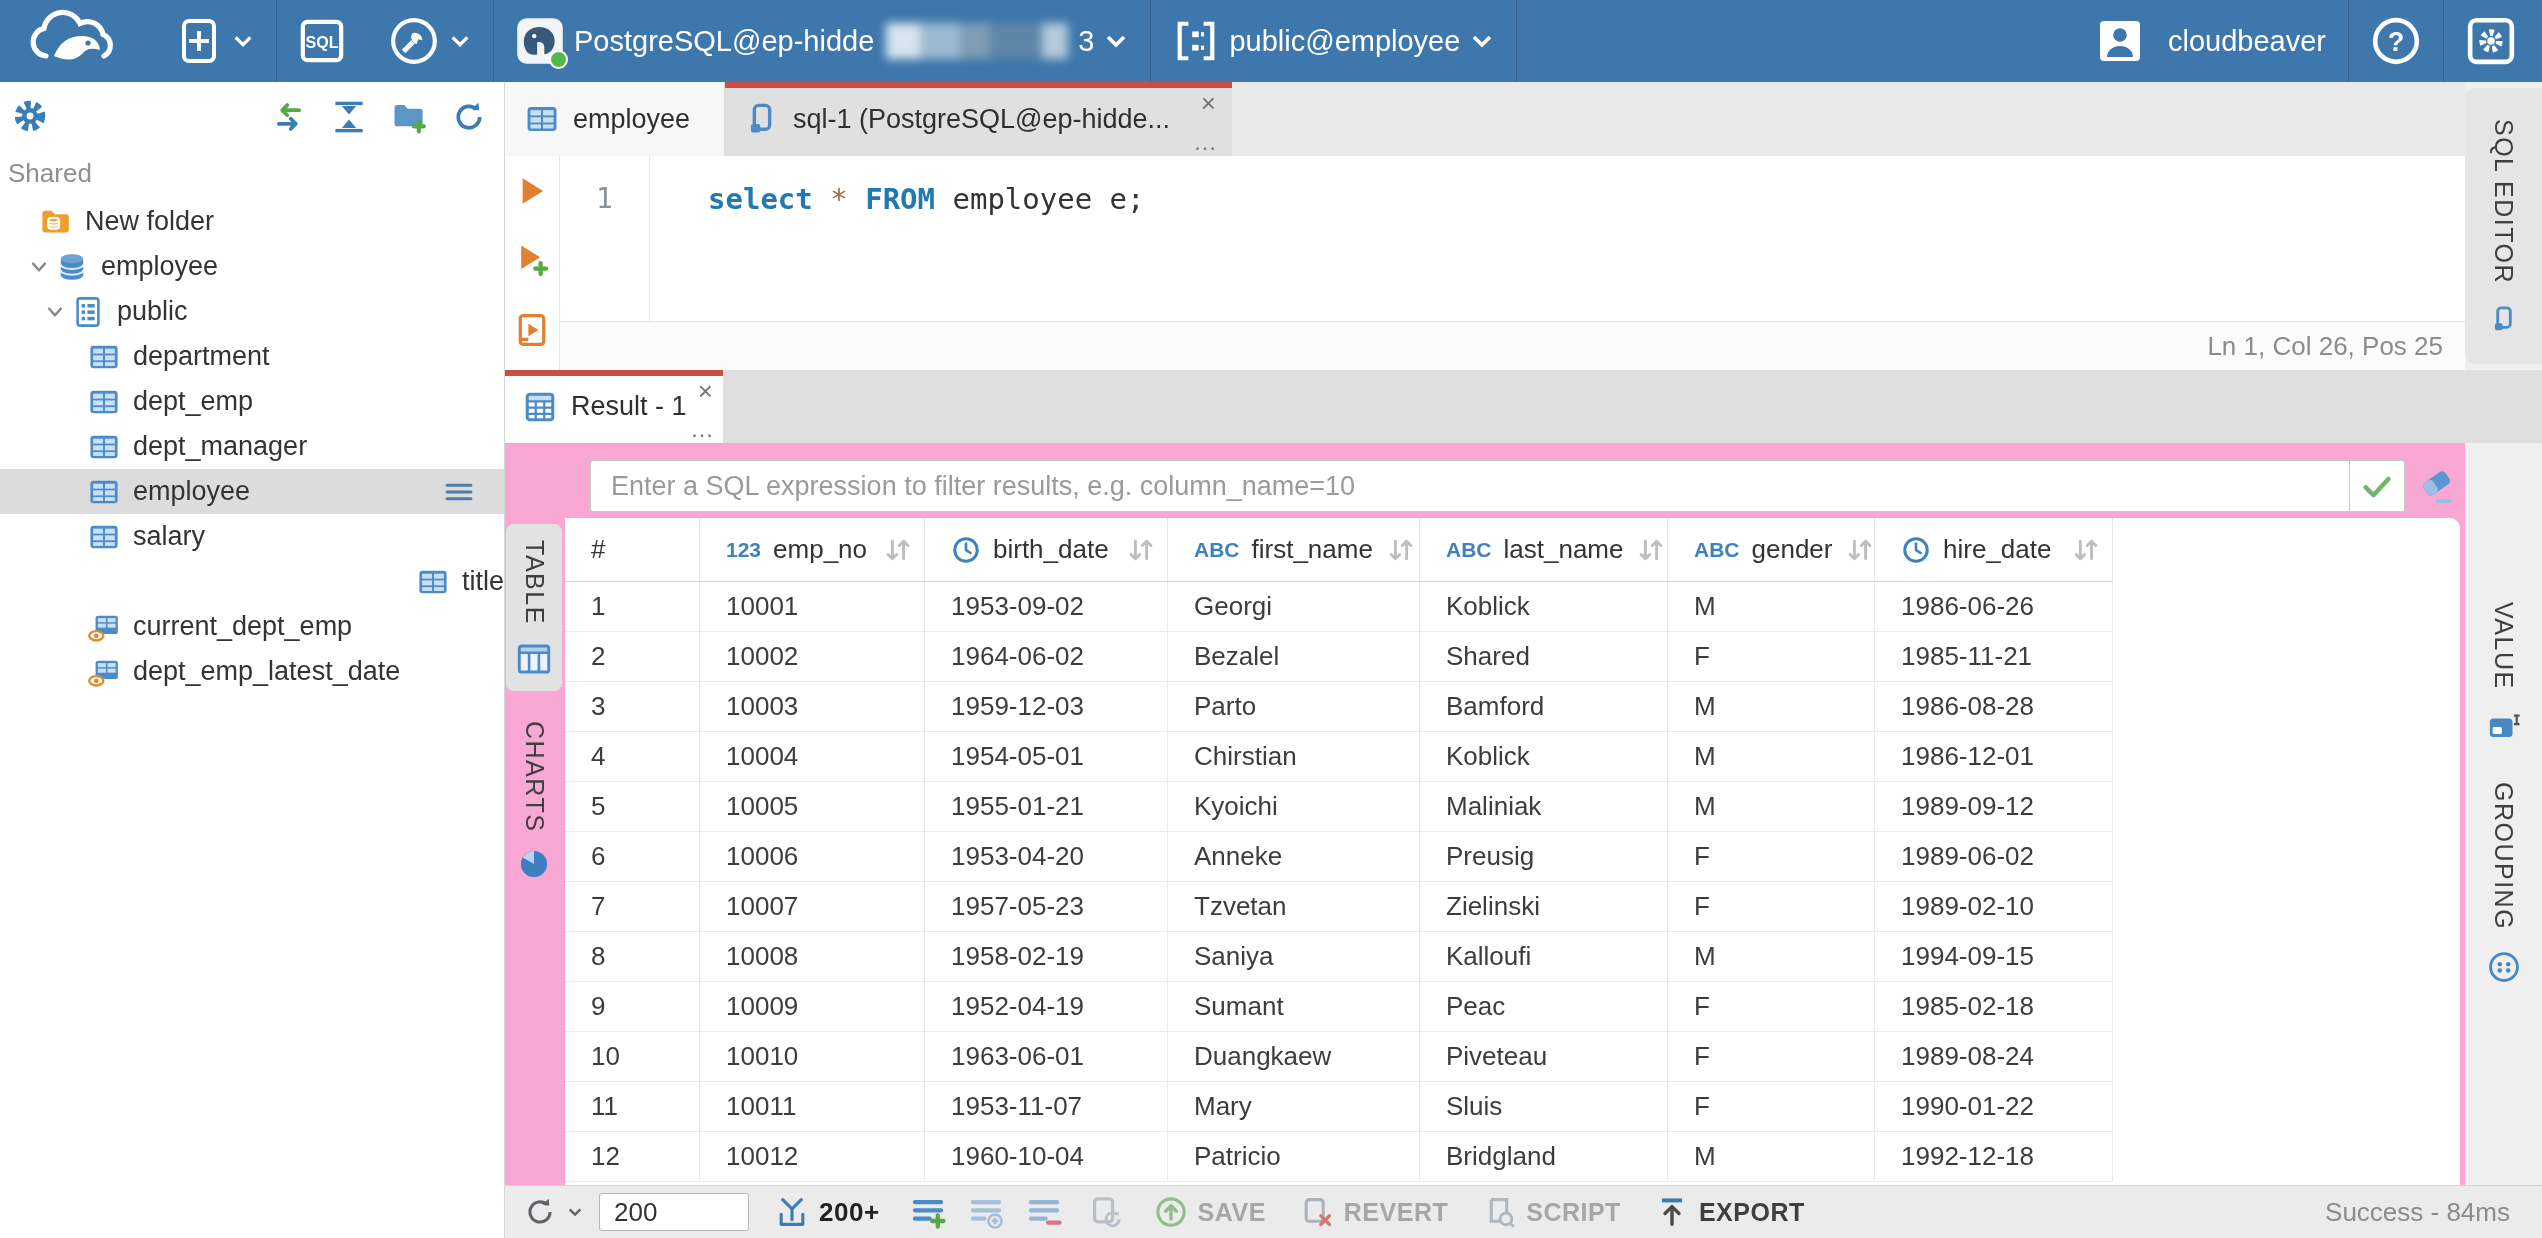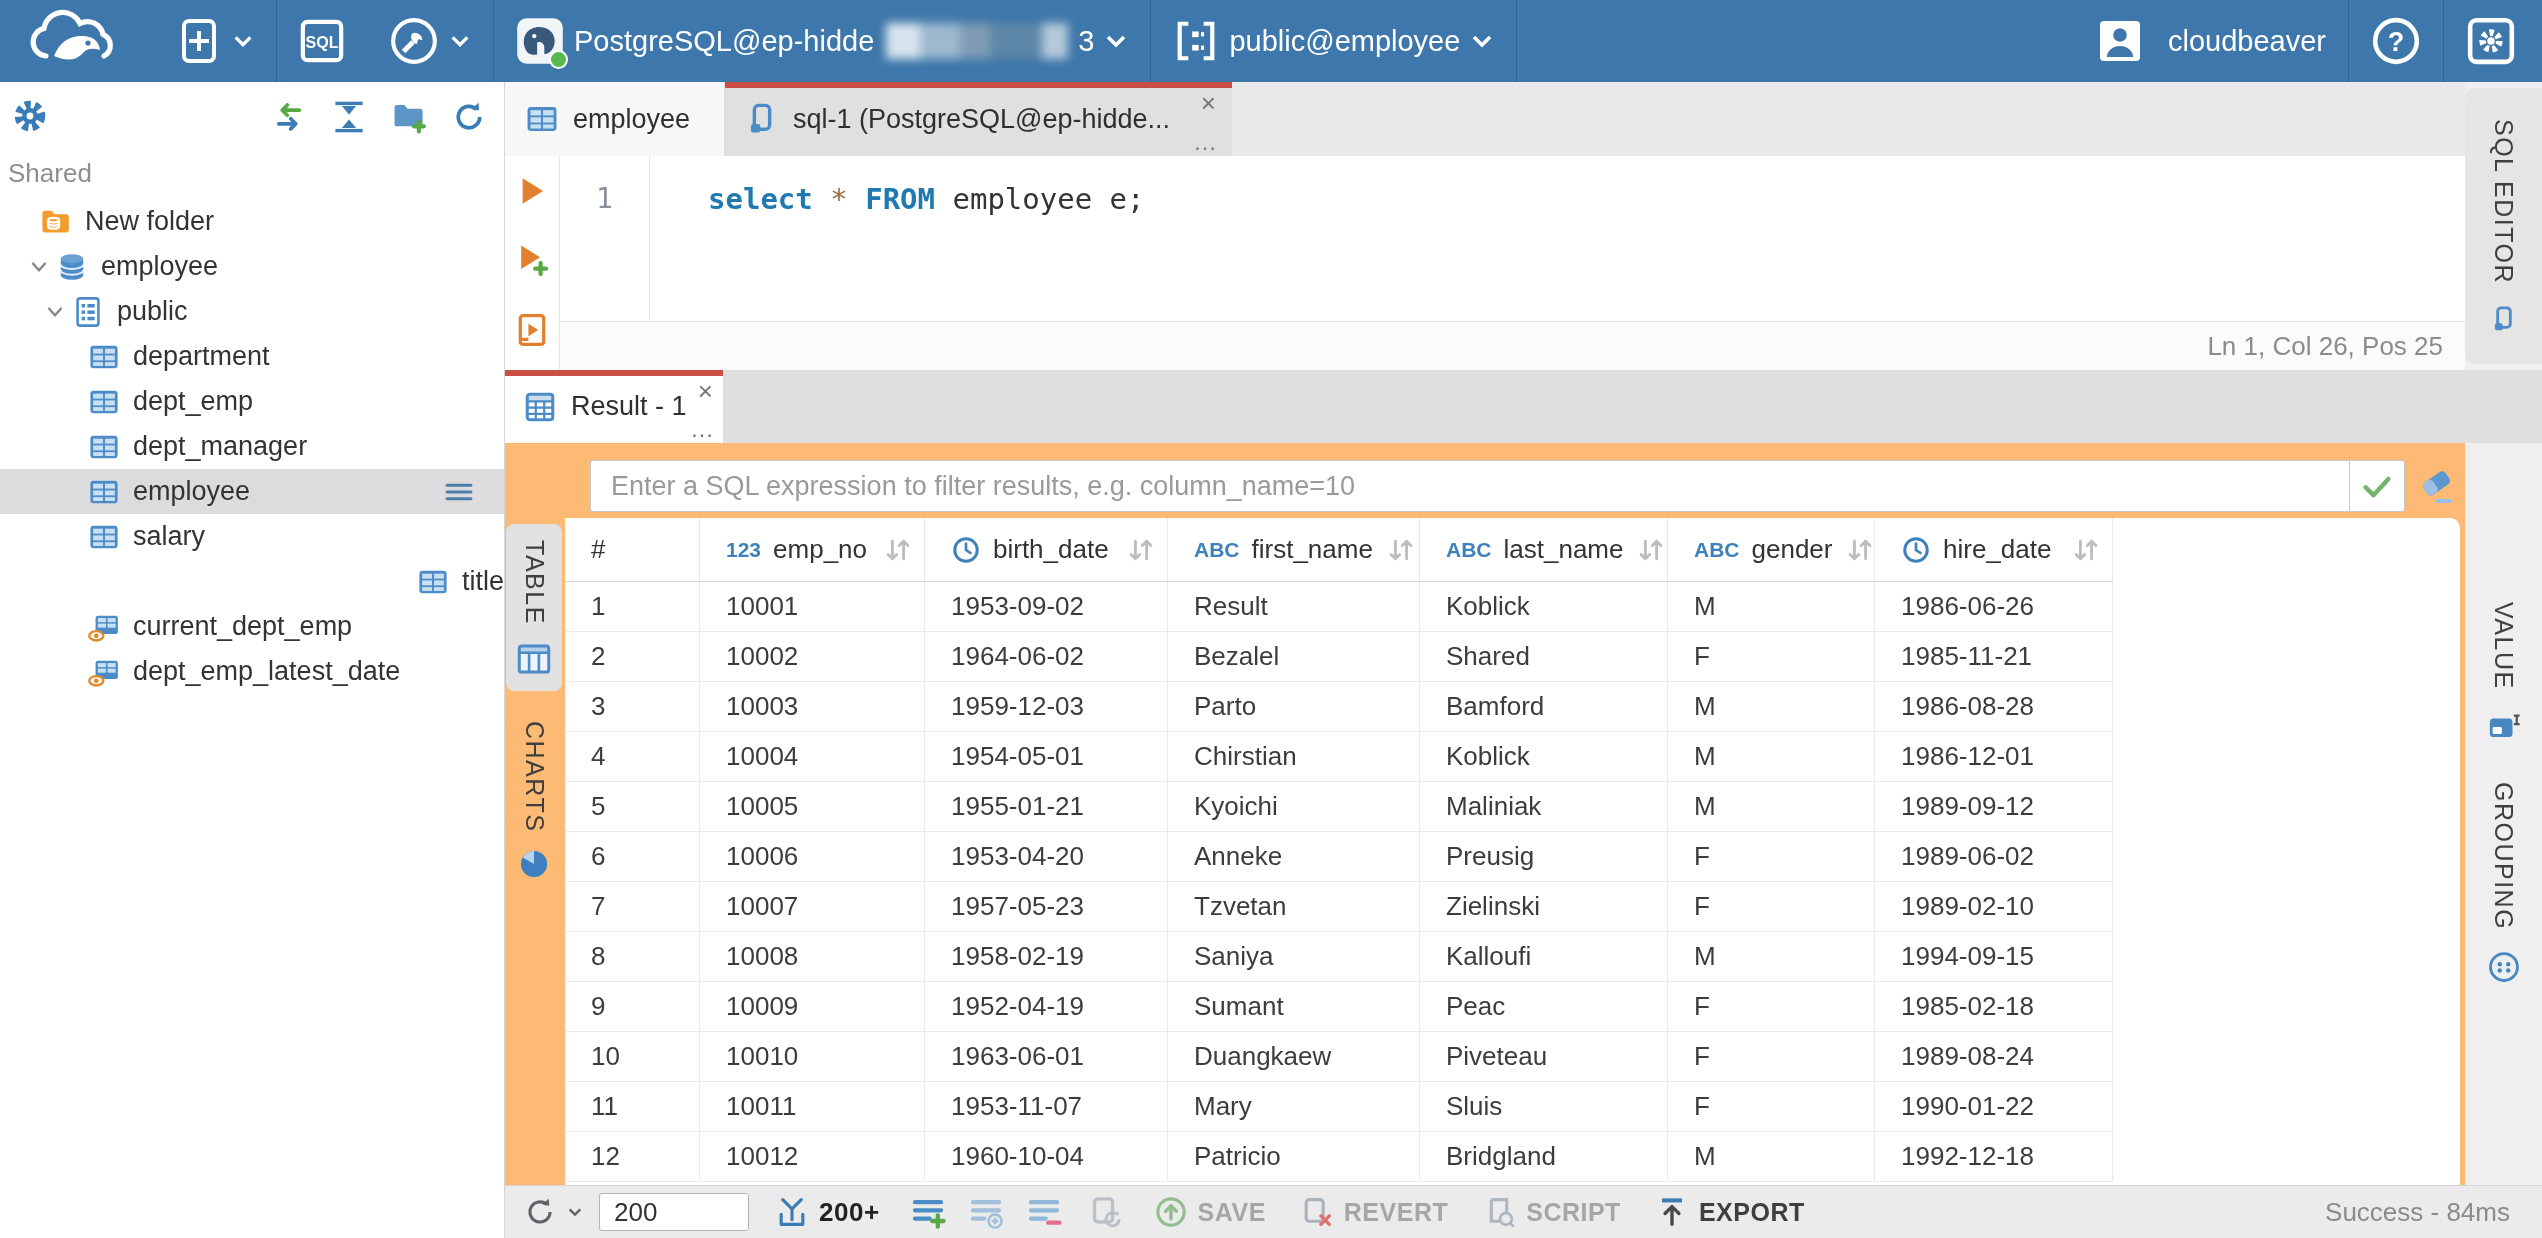--- a/index.html
+++ b/index.html
@@ -1,16 +1,16 @@
 <!DOCTYPE html>
 <html><head>
 <meta charset="utf-8">
 <style>
   html,body{margin:0;padding:0;background:#cfcfcf;}
-  .app{position:relative;width:2542px;height:1238px;background:#fdba74;
+  .app{position:relative;width:2542px;height:1238px;background:#f9a8d4;
        font-family:"Liberation Sans",sans-serif;overflow:hidden;color:#333;}
   .ic{display:inline-flex;align-items:center;justify-content:center;}
   .ic svg{display:block;}
 
   
   .topbar{position:absolute;left:0;top:0;width:2542px;height:82px;background:#3e77ab;
           display:flex;align-items:center;color:#fff;font-size:29px;}
   .tb-divider{width:1px;height:82px;background:rgba(0,0,0,0.16);flex:none;}
   .tb-btn{display:flex;align-items:center;gap:10px;padding:0 22px;height:82px;cursor:pointer;flex:none;}
   .logo-wrap{padding:0 26px;}
@@ -677,21 +677,21 @@
                 </g>
               </svg>
             </span>
           </div>
         </div>
       <div>
           <div class="g-row">
             <div class="g-cell" style="width: 135px;">1</div>
             <div class="g-cell" style="width: 225px;">10001</div>
             <div class="g-cell" style="width: 243px;">1953-09-02</div>
-            <div class="g-cell" style="width: 252px;">Result</div>
+            <div class="g-cell" style="width: 252px;">Georgi</div>
             <div class="g-cell" style="width: 248px;">Koblick</div>
             <div class="g-cell" style="width: 207px;">M</div>
             <div class="g-cell" style="width: 238px;">1986-06-26</div>
           </div>
           <div class="g-row">
             <div class="g-cell" style="width: 135px;">2</div>
             <div class="g-cell" style="width: 225px;">10002</div>
             <div class="g-cell" style="width: 243px;">1964-06-02</div>
             <div class="g-cell" style="width: 252px;">Bezalel</div>
             <div class="g-cell" style="width: 248px;">Shared</div>

